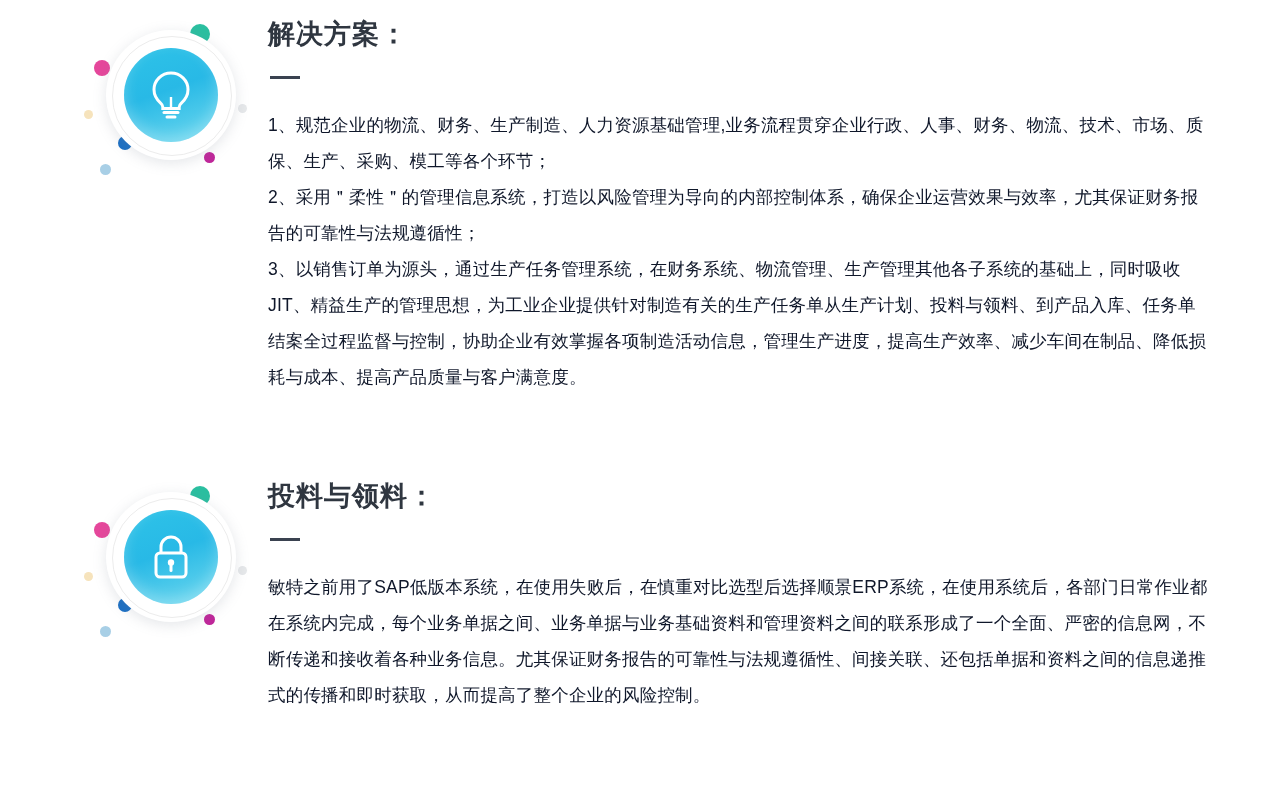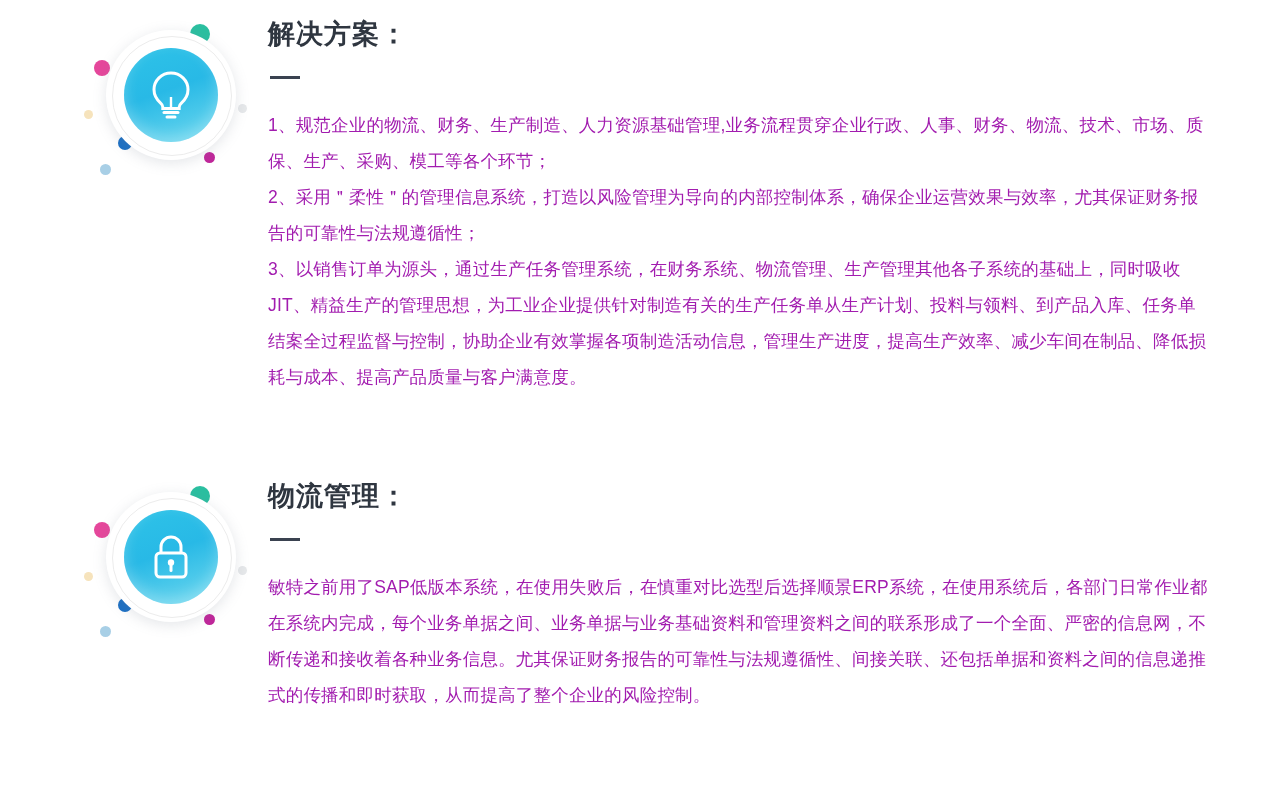--- a/index.html
+++ b/index.html
@@ -101,21 +101,21 @@
   .rule {
     width: 30px;
     height: 3px;
     background: #3a4250;
     margin: 26px 0 0 2px;
   }
   .body-text {
     margin: 28px 0 0 0;
     font-size: 17.5px;
     line-height: 36px;
-    color: #a21caf;
+    color: #0f172a;
     white-space: pre-line;
     letter-spacing: 0.2px;
   }
 </style>
 </head>
 <body>
 
 <div class="page">
 
   <div class="section" id="section-solution">
@@ -170,20 +170,20 @@
             <path d="M12 22 v-6 a10 10 0 0 1 20 0 v6" fill="none" stroke="#ffffff" stroke-width="3"></path>
             <rect x="7" y="22" width="30" height="24" rx="4" fill="none" stroke="#ffffff" stroke-width="3"></rect>
             <circle cx="22" cy="31.5" r="3.2" fill="#ffffff"></circle>
             <path d="M22 34 v5.5" stroke="#ffffff" stroke-width="3" stroke-linecap="round"></path>
           </svg>
         </div>
       </div>
     </div>
 
     <div class="text-col">
-      <h2 class="heading">物流管理：</h2>
+      <h2 class="heading">投料与领料：</h2>
       <div class="rule"></div>
       <p class="body-text">敏特之前用了SAP低版本系统，在使用失败后，在慎重对比选型后选择顺景ERP系统，在使用系统后，各部门日常作业都在系统内完成，每个业务单据之间、业务单据与业务基础资料和管理资料之间的联系形成了一个全面、严密的信息网，不断传递和接收着各种业务信息。尤其保证财务报告的可靠性与法规遵循性、间接关联、还包括单据和资料之间的信息递推式的传播和即时获取，从而提高了整个企业的风险控制。</p>
     </div>
 
   </div>
 
 </div>
 
 </body></html>

